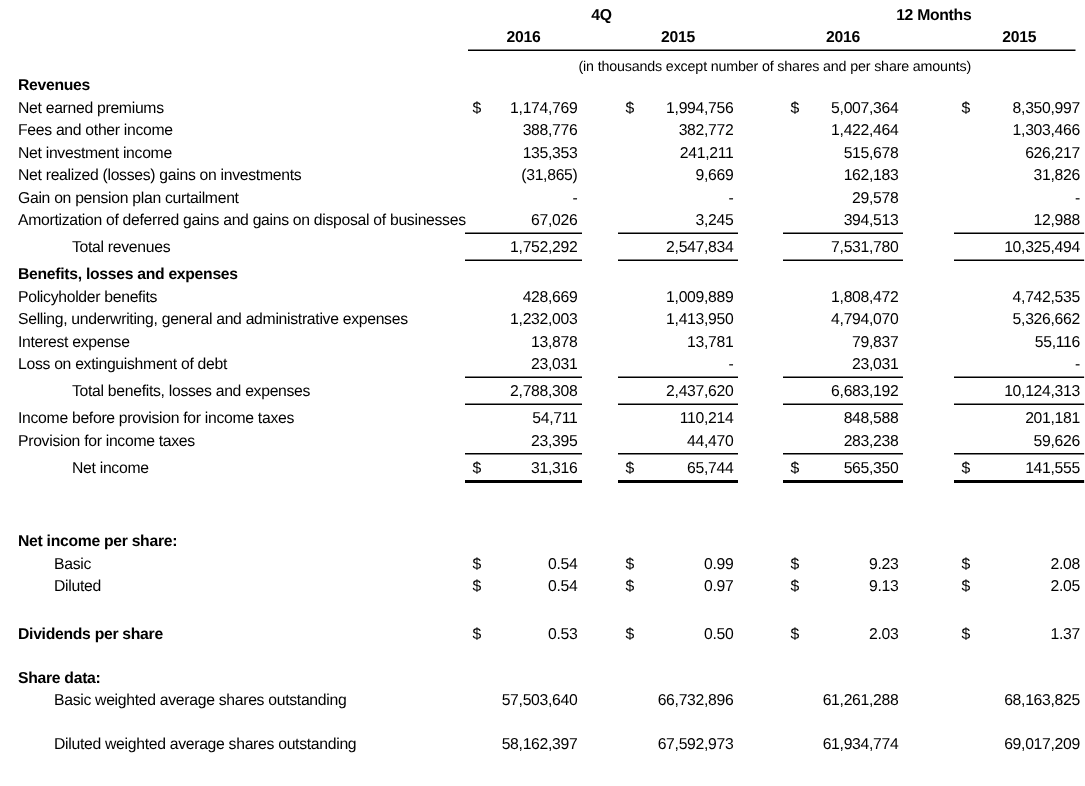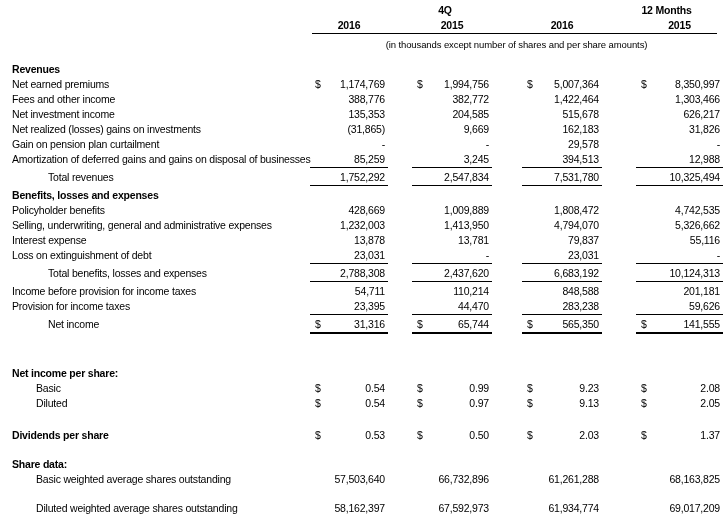--- a/index.html
+++ b/index.html
@@ -11,32 +11,32 @@
     font-family:"Liberation Sans", sans-serif;
     font-size:10.5px;
     letter-spacing:-0.2px;
     overflow:hidden;
   }
   .grid-row {
     display:grid;
     grid-template-columns:310px 78px 24px 80px 30px 80px 34px 87px;
   }
   
-  .hdr-groups { line-height:15px; padding-top:3px; font-weight:bold;padding-left:44px; }
+  .hdr-groups { line-height:15px; padding-top:3px; font-weight:bold; }
   .g1 { grid-column:2/5; text-align:center; }
   .g2 { grid-column:6/9; text-align:center; }
   .hdr-years { line-height:14px; font-weight:bold; }
   .y0 { grid-column:2; text-align:center; }
   .y1 { grid-column:4; text-align:center; }
   .y2 { grid-column:6; text-align:center; }
   .y3 { grid-column:8; text-align:center; }
   .hdr-rule { margin-left:312px; width:405px; height:0; border-top:1.5px solid #000; margin-top:1px; }
   .note { margin-left:310px; width:413px; text-align:center; font-size:9.5px; letter-spacing:-0.1px; padding-top:5px; line-height:11px; }
   
-  .rows { margin-top:12px; }
+  .rows { }
   .row { line-height:15px; }
   .row .label { grid-column:1; white-space:nowrap; }
   .bold { font-weight:bold; }
   .ind0 { padding-left:12px; }
   .ind1 { padding-left:36px; }
   .ind2 { padding-left:48px; }
   .money { display:flex; justify-content:space-between; padding:0 3px 0 5px; }
   .m0 { grid-column:2; } .m1 { grid-column:4; } .m2 { grid-column:6; } .m3 { grid-column:8; }
   .ul .money    { border-bottom:1px solid #000; margin-bottom:2px; }
   .thick .money { border-bottom:2.5px solid #000; margin-bottom:2px; }
@@ -102,21 +102,21 @@
         <div class="money m3">
           <span class="val">1,303,466</span>
         </div>
       </div>
       <div class="grid-row row">
         <div class="label ind0">Net investment income</div>
         <div class="money m0">
           <span class="val">135,353</span>
         </div>
         <div class="money m1">
-          <span class="val">204,585</span>
+          <span class="val">241,211</span>
         </div>
         <div class="money m2">
           <span class="val">515,678</span>
         </div>
         <div class="money m3">
           <span class="val">626,217</span>
         </div>
       </div>
       <div class="grid-row row">
         <div class="label ind0">Net realized (losses) gains on investments</div>
@@ -144,21 +144,21 @@
         <div class="money m2">
           <span class="val">29,578</span>
         </div>
         <div class="money m3">
           <span class="val">-</span>
         </div>
       </div>
       <div class="grid-row row ul">
         <div class="label ind0">Amortization of deferred gains and gains on disposal of businesses</div>
         <div class="money m0">
-          <span class="val">85,259</span>
+          <span class="val">67,026</span>
         </div>
         <div class="money m1">
           <span class="val">3,245</span>
         </div>
         <div class="money m2">
           <span class="val">394,513</span>
         </div>
         <div class="money m3">
           <span class="val">12,988</span>
         </div>

